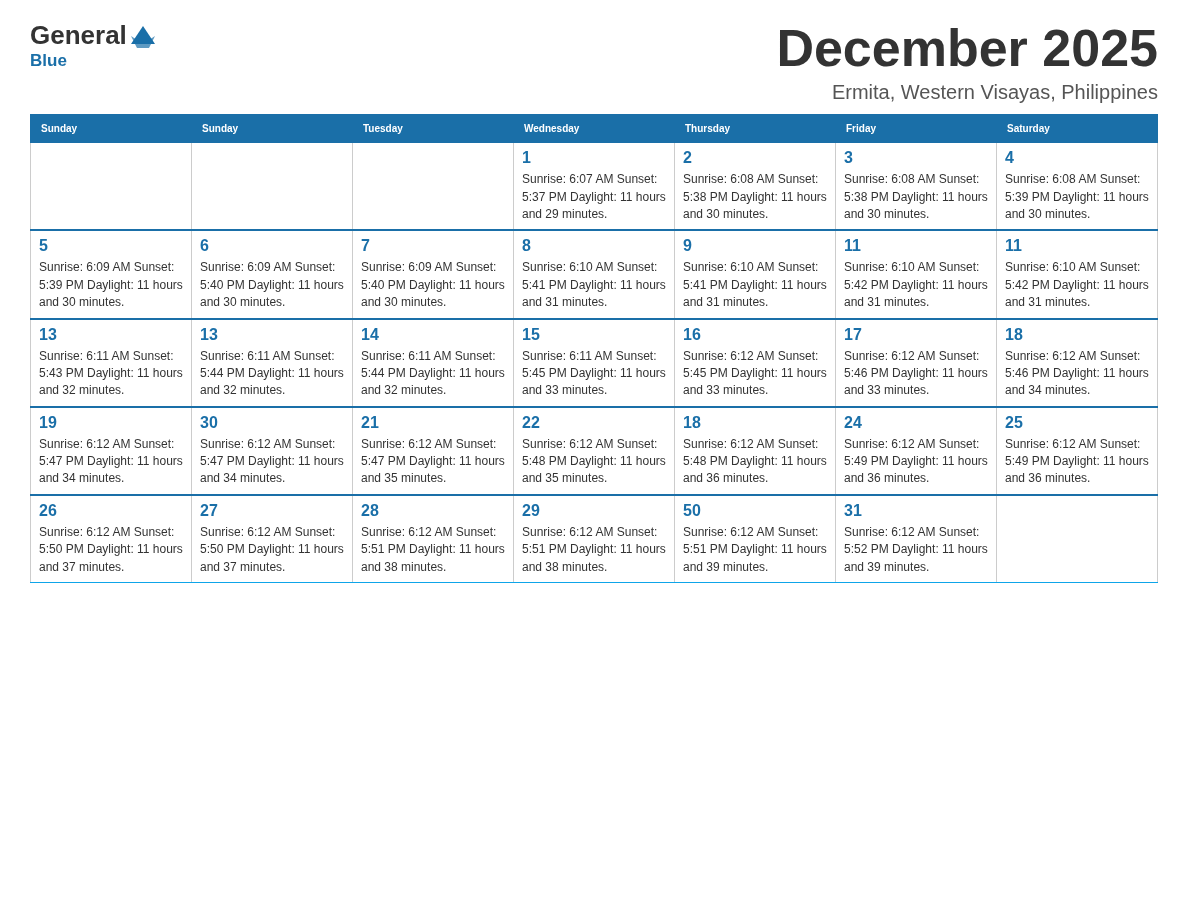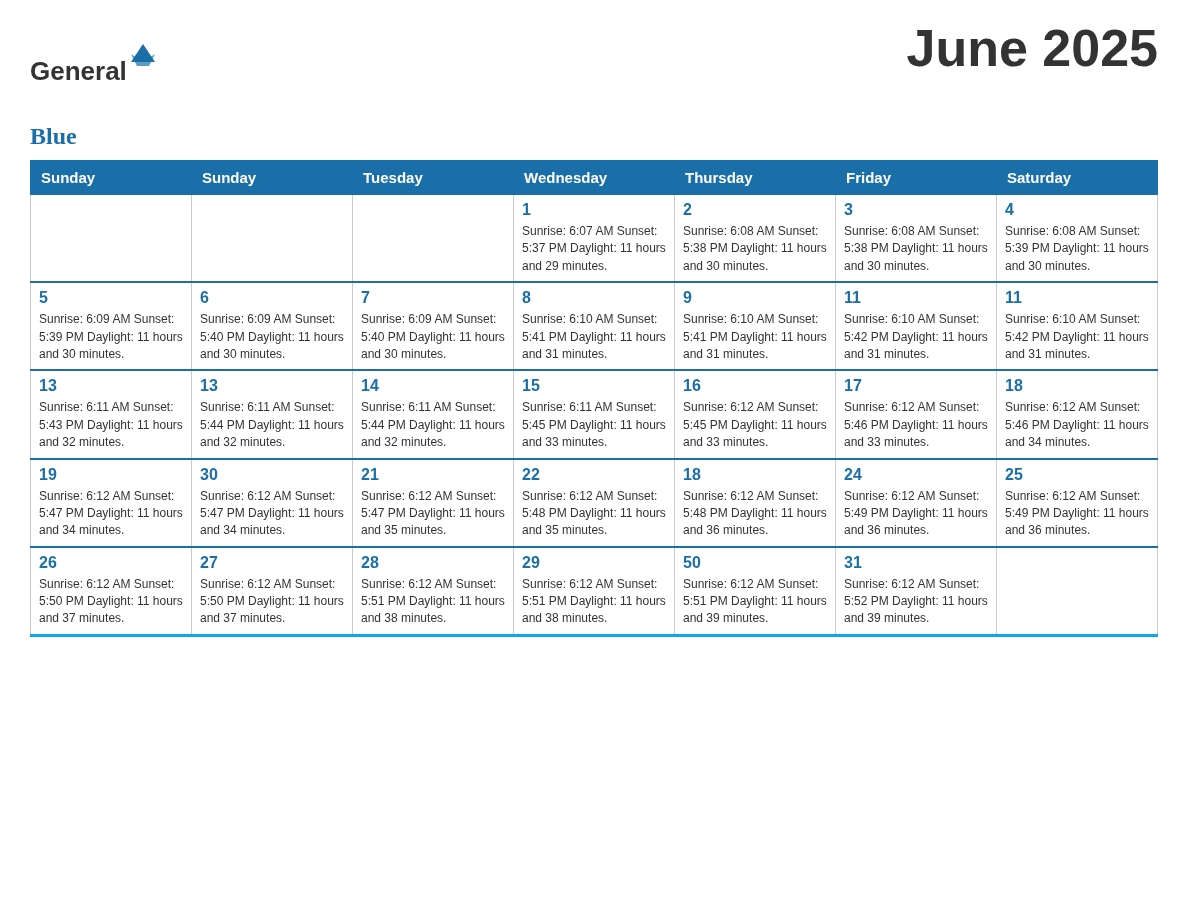--- a/index.html
+++ b/index.html
@@ -18,21 +18,20 @@
     }
     .logo {
       display: flex;
       align-items: center;
       gap: 0;
     }
     .logo-text {
       font-size: 26px;
       font-weight: bold;
       color: #333;
-      margin-top: 36px;
     }
     .logo-blue {
       color: #1a6fa8;
     }
     .logo-icon {
       width: 28px;
       height: 28px;
       margin-left: 2px;
     }
     .title-block {
@@ -50,21 +49,21 @@
       margin-top: 4px;
     }
     .calendar {
       width: 100%;
       border-collapse: collapse;
       margin-top: 10px;
     }
     .calendar th {
       background-color: #1a6fa8;
       color: #fff;
-      font-size: 15px;
+      font-size: 10px;
       font-weight: bold;
       padding: 8px 10px;
       text-align: left;
       border: 1px solid #1a6fa8;
     }
     .calendar td {
       border: 1px solid #ccc;
       vertical-align: top;
       padding: 6px 8px;
       width: calc(100% / 7);
@@ -82,41 +81,42 @@
       color: #333;
       line-height: 1.45;
     }
     .empty-cell {
       background: #fff;
     }
     .calendar tbody tr td {
       border-bottom: 2px solid #1a6fa8;
     }
     .calendar tbody tr:last-child td {
-      border-bottom: 3px solid #0ea5e9;
+      border-bottom: 1px solid #0ea5e9;
     }
   </style>
 </head>
 <body>
 
 <div class="header">
   <div class="logo">
     <div style="display:flex; flex-direction:column; align-items:flex-start;">
       <div style="display:flex; align-items:center;">
         <span class="logo-text">General</span>
         <svg class="logo-icon" viewBox="0 0 28 28" xmlns="http://www.w3.org/2000/svg">
           <polygon points="2,22 14,4 26,22" fill="#1a6fa8"></polygon>
           <polygon points="8,26 20,26 26,14 14,22 2,14" fill="#1a6fa8" opacity="0.7"></polygon>
         </svg>
       </div>
-      <span class="logo-text logo-blue" style="font-size:24px; font-weight:bold;font-family:Liberation Serif, serif;">Blue</span>
+      <span class="logo-text logo-blue" style="font-size:17px; font-weight:bold;">Blue</span>
     </div>
   </div>
   <div class="title-block">
-    <div class="month-title">June 2025</div>
+    <div class="month-title">December 2025</div>
+    <div class="location">Ermita, Western Visayas, Philippines</div>
   </div>
 </div>
 
 <table class="calendar">
   <thead>
     <tr>
     <th>Sunday</th>
         <th>Sunday</th>
         <th>Tuesday</th>
         <th>Wednesday</th>

